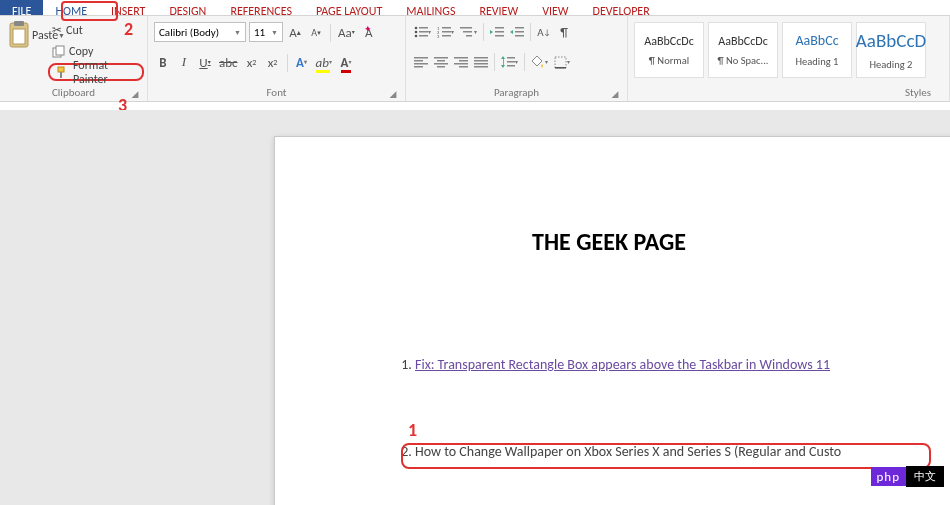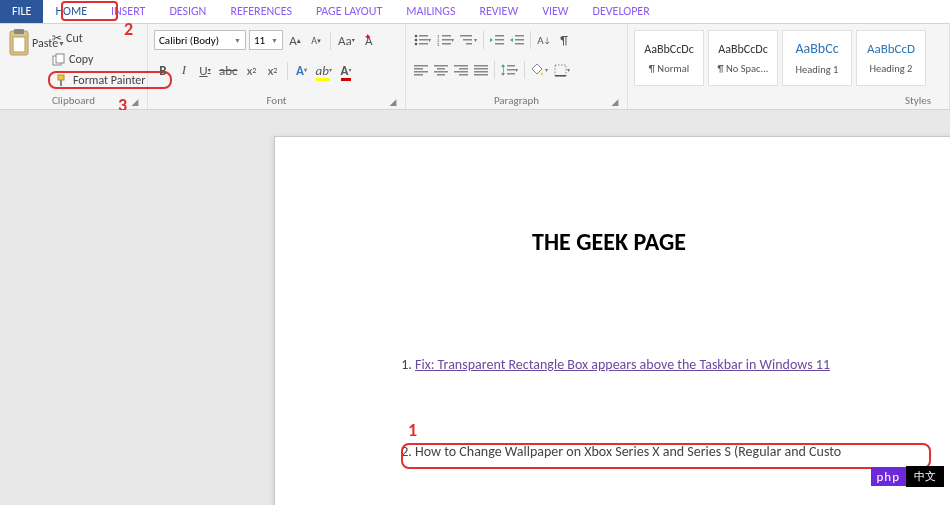--- a/index.html
+++ b/index.html
@@ -1,49 +1,49 @@
 <!DOCTYPE html>
 <html><head>
 <meta charset="utf-8">
 <style>
   * { box-sizing: border-box; margin: 0; padding: 0; }
   body { font-family: "Segoe UI", Calibri, sans-serif; font-size: 12px; background: #fff; width: 950px; height: 505px; overflow: hidden; position: relative; }
   
-  .tabs { display: flex; height: 24px; background: #fff; border-bottom: 1px solid #d4d4d4; }
-  .tab { padding: 4px 12px; color: #8b5cf6; cursor: pointer; font-size: 12px; text-transform: uppercase; }
+  .tabs { display: flex; height: 16px; background: #fff; border-bottom: 1px solid #d4d4d4; }
+  .tab { padding: 4px 12px; color: #b91c1c; cursor: pointer; font-size: 12px; text-transform: uppercase; }
   .tab.file { background: #2b579a; color: #fff; }
   .tab.active { color: #2b579a; }
   .home-highlight { position: absolute; top: 1px; left: 61px; width: 57px; height: 20px; border: 2px solid #e03030; border-radius: 4px; pointer-events: none; }
   .callout { position: absolute; color: #e03030; font-weight: bold; font-size: 18px; pointer-events: none; }
 
   .ribbon { display: flex; height: 86px; background: #f5f5f5; border-bottom: 1px solid #d4d4d4; }
   .group { display: flex; flex-direction: column; border-right: 1px solid #e0e0e0; padding: 2px 6px 0; }
   .group-body { flex: 1; display: flex; align-items: flex-start; gap: 4px; }
   .group-label { text-align: center; color: #777; font-size: 11px; padding: 2px 0; position: relative; }
   .launcher { position: absolute; right: 0; bottom: 2px; width: 12px; height: 12px; display: inline-flex; align-items: center; justify-content: center; font-size: 9px; color: #888; }
 
   .clipboard-paste { display: flex; align-items: center; width: 38px; padding-top: 2px; }
   .clipboard-options { display: flex; flex-direction: column; gap: 3px; padding-top: 3px; }
   .clipboard-options .item { display: flex; align-items: center; gap: 4px; font-size: 12px; color: #444; height: 18px; padding: 0 4px; }
-  .format-painter-highlight { border: 2px solid #e03030; border-radius: 8px; padding: 1px 6px !important; width: 124px; }
+  .format-painter-highlight { border: 2px solid #e03030; border-radius: 8px; padding: 1px 6px !important; width: 96px; }
 
   .font-group .row { display: flex; align-items: flex-end; gap: 3px; }
   .font-group .row1 { margin-top: 4px; margin-bottom: 6px; }
   .fontname { width: 92px; height: 20px; border: 1px solid #c0c0c0; background: #fff; font-size: 11px; padding: 0 4px; display: flex; align-items: center; justify-content: space-between; }
   .fontsize { width: 34px; height: 20px; border: 1px solid #c0c0c0; background: #fff; font-size: 11px; padding: 0 4px; display: flex; align-items: center; justify-content: space-between; }
   .btn { display: inline-flex; align-items: center; justify-content: center; height: 20px; min-width: 18px; color: #555; font-size: 13px; cursor: pointer; padding: 0 2px; }
   .btn.sm { font-size: 10px; }
   .sep { width: 1px; height: 18px; background: #d8d8d8; margin: 0 2px; }
 
   .para-group .row { display: flex; align-items: center; gap: 2px; }
   .para-group .row1 { margin-top: 4px; margin-bottom: 6px; }
 
   .styles-group .style-item { display: flex; flex-direction: column; align-items: center; justify-content: center; width: 70px; height: 56px; border: 1px solid #e0e0e0; background: #fff; margin-top: 4px; }
   .style-preview { font-size: 12px; color: #333; margin-bottom: 6px; }
-  .style-preview.blue { color: #2e74b5; font-size: 13px; }
+  .style-preview.blue { color: #2e74b5; font-size: 19px; }
   .style-preview.big { font-size: 14px; }
   .style-name { font-size: 10.5px; color: #555; }
 
   .doc-area { position: absolute; left: 0; top: 110px; right: 0; bottom: 0; background: #e8e8e8; overflow: hidden; }
   .page { position: absolute; left: 274px; top: 26px; width: 700px; height: 800px; background: #fff; border: 1px solid #c8c8c8; box-shadow: 0 2px 6px rgba(0,0,0,0.15); padding: 90px 90px 0 60px; }
   .page-title { text-align: center; font: bold 24px Calibri, sans-serif; color: #000; margin-bottom: 100px; }
   ol.content-list { list-style: decimal; padding-left: 80px; font: 14px Calibri, sans-serif; }
   ol.content-list li { margin-bottom: 70px; color: #444; margin-top: 43px; }
   .hyperlink { color: #6b4ba0; text-decoration: underline; }
   .sel-box { position: absolute; border: 2.5px solid #e03030; border-radius: 8px; }

